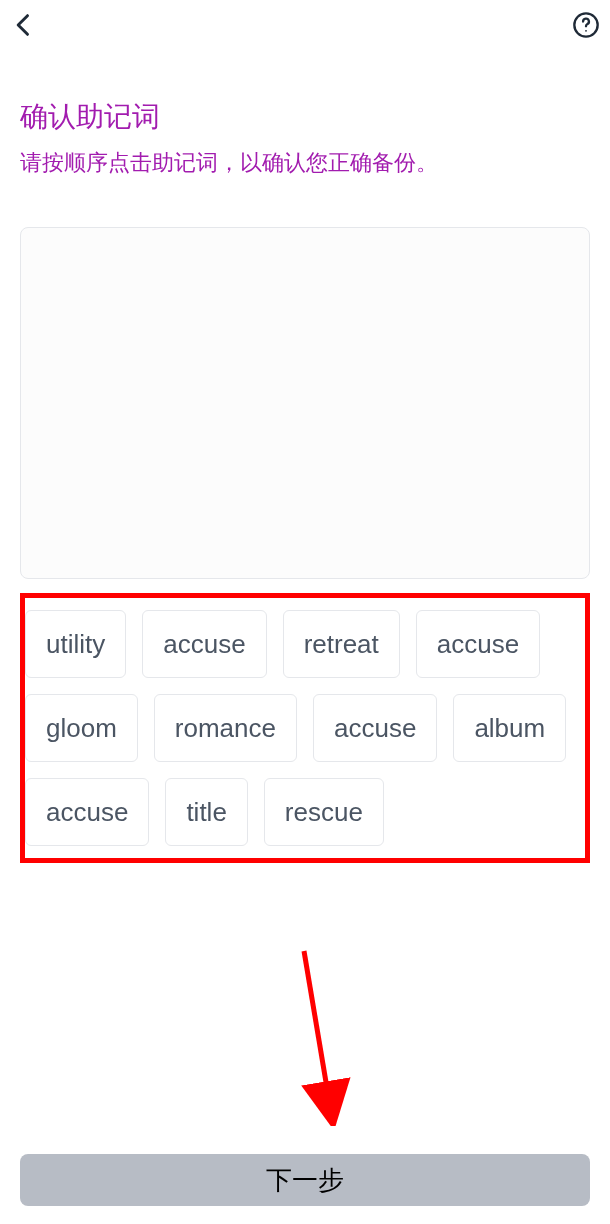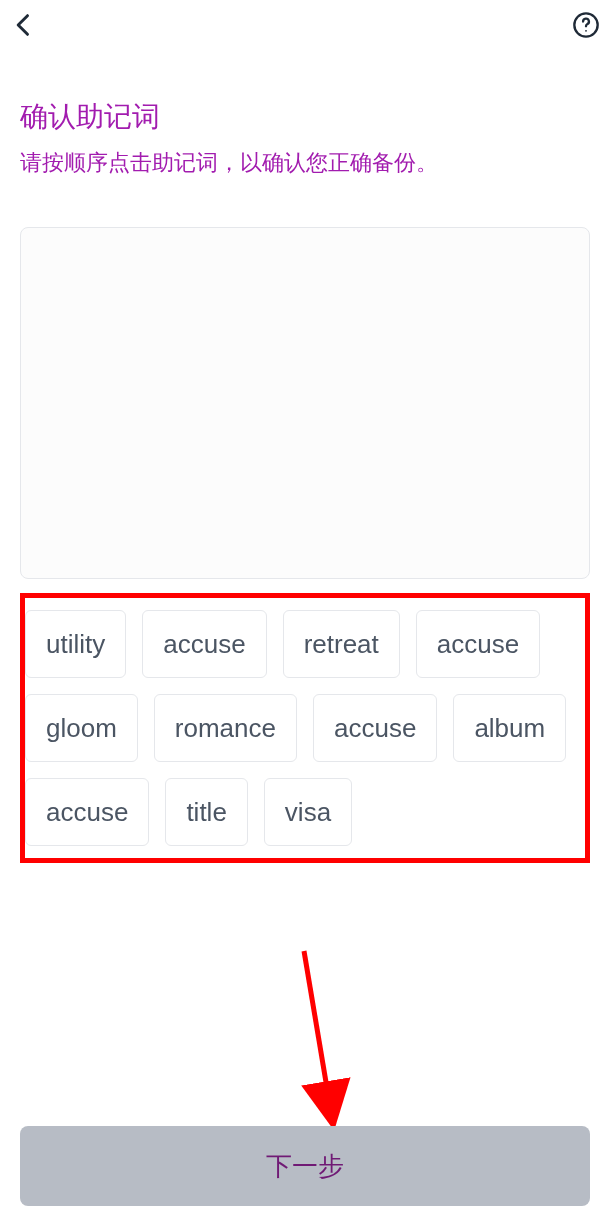--- a/index.html
+++ b/index.html
@@ -76,25 +76,25 @@
       background: #ffffff;
       cursor: pointer;
       white-space: nowrap;
       line-height: 1;
     }
     .next-button {
       position: absolute;
       bottom: 18px;
       left: 20px;
       right: 20px;
-      height: 80px;
+      height: 52px;
       background: #b7bcc5;
       border: none;
       border-radius: 8px;
-      color: #701a75;
+      color: #000000;
       font-size: 26px;
       cursor: pointer;
       display: flex;
       align-items: center;
       justify-content: center;
     }
     .arrow-annotation {
       position: absolute;
       left: 294px;
       top: 946px;
@@ -130,21 +130,21 @@
       <button class="word-chip">utility</button>
       <button class="word-chip">accuse</button>
       <button class="word-chip">retreat</button>
       <button class="word-chip">accuse</button>
       <button class="word-chip">gloom</button>
       <button class="word-chip">romance</button>
       <button class="word-chip">accuse</button>
       <button class="word-chip">album</button>
       <button class="word-chip">accuse</button>
       <button class="word-chip">title</button>
-      <button class="word-chip">visa</button>
+      <button class="word-chip">rescue</button>
     </div>
   </div>
 </div>
 
 <svg class="arrow-annotation" width="60" height="180">
   <defs>
     <marker id="arrowhead" markerWidth="10" markerHeight="10" refX="5" refY="5" orient="auto">
       <polygon points="0 0, 10 5, 0 10" fill="#ff0000"></polygon>
     </marker>
   </defs>

